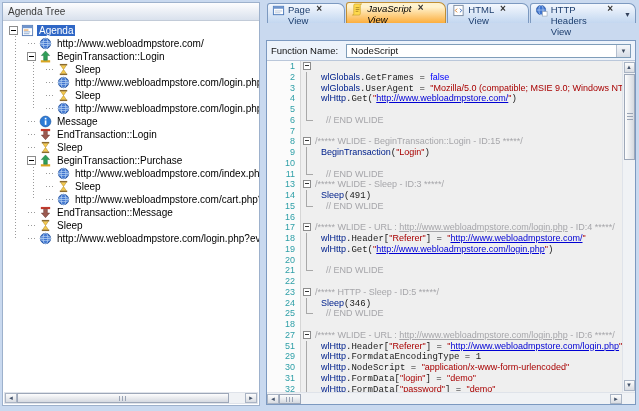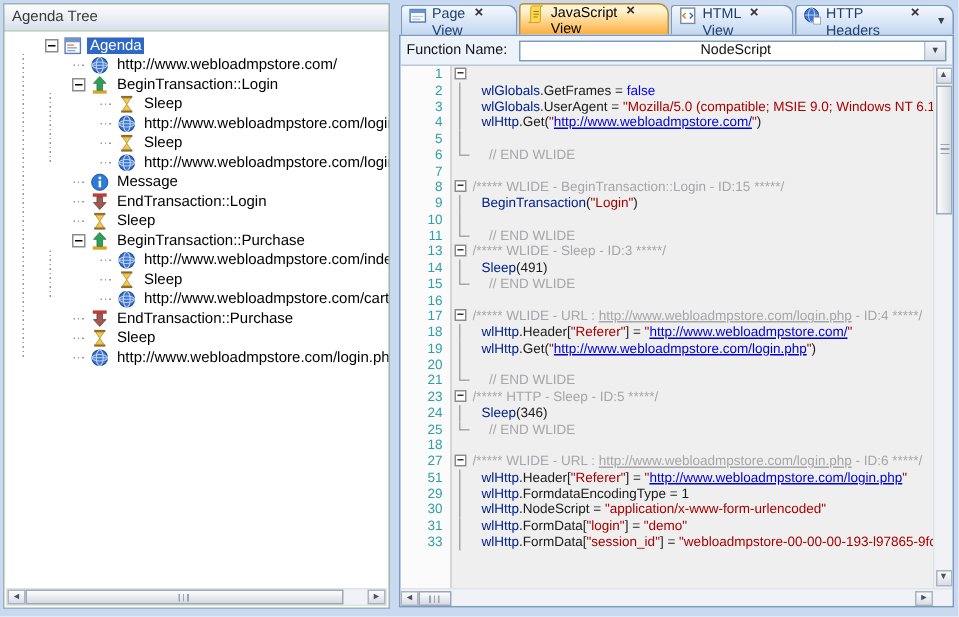--- a/index.html
+++ b/index.html
@@ -4,21 +4,21 @@
 <style>
   html,body{margin:0;padding:0;}
   body{font-family:"Liberation Sans",sans-serif;}
   .screen{position:relative;width:639px;height:411px;background:#c9d9ef;overflow:hidden;}
 
   
   .left-panel{position:absolute;left:2px;top:2px;width:258px;height:404px;
     border:1px solid #9db1cc;background:#84cc16;display:flex;flex-direction:column;box-sizing:border-box;}
   .panel-header{height:17px;line-height:17px;background:linear-gradient(#fdfdfe,#d9e1ed);
     border-bottom:1px solid #c2cbd8;font-size:10px;color:#3a3a3a;padding:0 5px;flex:0 0 auto;}
-  .tree-area{flex:1;position:relative;background:#fff;overflow:hidden;padding-top:3px;box-sizing:border-box;padding-left:21px;}
+  .tree-area{flex:1;position:relative;background:#fff;overflow:hidden;padding-top:3px;box-sizing:border-box;}
   .trow{display:flex;align-items:center;height:13px;font-size:10px;color:#000;white-space:nowrap;position:relative;}
   .trow .stub{width:11px;height:13px;flex:0 0 auto;
     background-image:repeating-linear-gradient(to right,#9a9a9a 0 1px,transparent 1px 3px);
     background-size:9px 1px;background-repeat:no-repeat;background-position:1px 6px;}
   .ebox{width:9px;height:9px;box-sizing:border-box;border:1px solid #8c8c8c;background:#fff;
     position:relative;flex:0 0 auto;margin-right:2px;}
   .ebox::after{content:"";position:absolute;left:1px;right:1px;top:3px;height:1px;background:#000;}
   .lvl0{margin-left:6px;} .lvl1{margin-left:24px;} .lvl2{margin-left:42px;}
   .ticon{width:14px;height:13px;flex:0 0 auto;margin-right:3px;display:flex;align-items:center;justify-content:center;}
   .ticon svg{display:block;}
@@ -41,49 +41,49 @@
     background-image:repeating-linear-gradient(90deg,#9aa4b5 0 1px,transparent 1px 3px);}
   .sspace{flex:1;}
 
   
   .right-panel{position:absolute;left:265px;top:2px;width:372px;height:404px;display:flex;
     flex-direction:column;box-sizing:border-box;}
   .tab-bar{height:21px;flex:0 0 auto;display:flex;align-items:flex-end;padding-left:2px;position:relative;}
   .tab{height:19px;display:flex;align-items:flex-start;gap:3px;padding:0 22px 0 4px;margin-right:1px;
     border:1px solid #7c99c0;border-bottom:none;border-radius:3px 7px 0 0;
     background:linear-gradient(#f4f8fe,#c3d7f0);font-size:9.5px;color:#1d3e6e;cursor:default;}
-  .tab.active{background:linear-gradient(#fff3cf 20%,#fcae3d);border-color:#c08f35;color:#000;height:20px;}
+  .tab.active{background:linear-gradient(#fff3cf 20%,#fcae3d);border-color:#c08f35;color:#000;height:20px;font-style:italic;}
   .tab-close{font-size:10px;line-height:9px;color:#333;margin-left:3px;font-weight:bold;}
   .tab-overflow{position:absolute;right:6px;bottom:5px;font-size:7px;color:#33415c;}
   .content-frame{flex:1;display:flex;flex-direction:column;border:1px solid #7c99c0;
-    background:#edf3fb;margin:0 1px 1px 1px;box-sizing:border-box;overflow:hidden;}
+    background:#edf3fb;margin:17px 1px 1px 1px;box-sizing:border-box;overflow:hidden;}
   .fn-row{height:17px;flex:0 0 auto;display:flex;align-items:center;gap:8px;padding:1px 4px;font-size:9.5px;color:#111;}
   .combo{flex:1;height:14px;background:#fff;border:1px solid #7f9db9;display:flex;align-items:center;
-    font-size:9.5px;padding-left:4px;position:relative;box-sizing:border-box;justify-content:center;}
+    font-size:9.5px;padding-left:4px;position:relative;box-sizing:border-box;}
   .combo-arrow{position:absolute;right:0;top:0;bottom:0;width:13px;
     background:linear-gradient(#f5f7fa,#d7dde6);border-left:1px solid #b4bfcf;
     display:flex;align-items:center;justify-content:center;font-size:6px;color:#3d4a5e;}
 
   .editor-wrap{flex:1;display:flex;overflow:hidden;border-top:1px solid #bac7da;}
   .code-area{flex:1;overflow:hidden;position:relative;
     background:linear-gradient(90deg,#fbfbfb 0,#fbfbfb 33px,#d6d6d6 33px,#d6d6d6 34px,#efefef 34px);}
   .crow{display:flex;height:10.75px;line-height:10.75px;font-size:9px;white-space:nowrap;}
   .gut{width:34px;flex:0 0 auto;text-align:right;padding-right:6px;color:#2e9fa7;box-sizing:border-box;}
   .fold{width:14px;flex:0 0 auto;position:relative;}
   .fbox{position:absolute;left:2px;top:1px;width:8px;height:8px;box-sizing:border-box;
     border:1px solid #8c8c8c;background:#fff;}
   .fbox::after{content:"";position:absolute;left:1px;right:1px;top:2px;height:1px;background:#333;}
   .fline{position:absolute;left:5px;top:0;bottom:0;width:1px;background:#a8a8a8;}
   .fend-v{position:absolute;left:5px;top:0;height:6px;width:1px;background:#a8a8a8;}
   .fend-h{position:absolute;left:5px;top:5px;width:7px;height:1px;background:#a8a8a8;}
   .ccontent{flex:1;overflow:hidden;}
   .ind1{padding-left:6px;} .ind2{padding-left:11px;}
   .caret{display:inline-block;width:1px;height:9px;background:#000;vertical-align:-1px;margin-right:1px;}
   .s-c{color:#a6a6aa;} .s-cu{color:#a6a6aa;text-decoration:underline;}
-  .s-i{color:#00218c;} .s-p{color:#1a1a1a;}
+  .s-i{color:#00218c;} .s-p{color:#1a1a1a;font-family:Liberation Mono, monospace;}
   .s-s{color:#a80000;} .s-u{color:#0000d4;text-decoration:underline;} .s-k{color:#0000ff;}
 
   .vscroll{width:13px;flex:0 0 auto;background:#f0f2f5;border-left:1px solid #dfe3ea;
     display:flex;flex-direction:column;align-items:center;box-sizing:border-box;}
   .vbtn{width:11px;height:11px;flex:0 0 auto;background:linear-gradient(#fdfdfd,#d9dce2);
     border:1px solid #aab4c4;box-sizing:border-box;color:#44536b;font-size:6px;line-height:9px;text-align:center;margin:1px 0;}
   .vthumb{width:11px;height:86px;background:linear-gradient(90deg,#fdfdfd,#d5d9e0);
     border:1px solid #9da7b8;box-sizing:border-box;position:relative;}
   .vthumb::after{content:"";position:absolute;top:50%;left:2px;width:6px;height:7px;margin-top:-4px;
     background-image:repeating-linear-gradient(#9aa4b5 0 1px,transparent 1px 3px);}
@@ -266,21 +266,21 @@
             <span class="tlabel">http://www.webloadmpstore.com/cart.php?event=addproduct</span>
           </div>
           <div class="trow lvl1">
             <span class="stub"></span>
             <span class="ticon">
               <svg width="13" height="13" viewBox="0 0 14 14">
                 <rect x="2" y="1" width="10" height="2.4" fill="#c23b2e"></rect>
                 <path d="M7 12.6 L11.5 7.6 H9 V3.4 H5 V7.6 H2.5 Z" fill="#9c5a50" stroke="#5e2e28" stroke-width="0.5"></path>
               </svg>
             </span>
-            <span class="tlabel">EndTransaction::Purchase</span>
+            <span class="tlabel">EndTransaction::Message</span>
           </div>
           <div class="trow lvl1">
             <span class="stub"></span>
             <span class="ticon">
               <svg width="13" height="13" viewBox="0 0 14 14">
                 <rect x="3" y="1" width="8" height="1.6" fill="#8a6a30"></rect>
                 <rect x="3" y="11.4" width="8" height="1.6" fill="#8a6a30"></rect>
                 <path d="M4 2.6 h6 L7 7 Z" fill="#f4c94c" stroke="#b58e2f" stroke-width="0.6"></path>
                 <path d="M4 11.4 h6 L7 7 Z" fill="#f4c94c" stroke="#b58e2f" stroke-width="0.6"></path>
               </svg>
@@ -496,20 +496,25 @@
               </div>
               <div class="crow">
                 <span class="gut">21</span>
                 <span class="fold">
                   <span class="fend-v"></span>
                   <span class="fend-h"></span>
                 </span>
                 <span class="ccontent ind2"><span class="s-c">// END WLIDE</span></span>
               </div>
               <div class="crow">
+                <span class="gut">22</span>
+                <span class="fold"></span>
+                <span class="ccontent"></span>
+              </div>
+              <div class="crow">
                 <span class="gut">23</span>
                 <span class="fold">
                   <span class="fbox"></span>
                 </span>
                 <span class="ccontent"><span class="s-c">/***** HTTP - Sleep - ID:5 *****/</span></span>
               </div>
               <div class="crow">
                 <span class="gut">24</span>
                 <span class="fold">
                   <span class="fline"></span>
@@ -556,20 +561,27 @@
                   <span class="fline"></span>
                 </span>
                 <span class="ccontent ind1"><span class="s-i">wlHttp</span><span class="s-p">.NodeScript = </span><span class="s-s">"application/x-www-form-urlencoded"</span></span>
               </div>
               <div class="crow">
                 <span class="gut">31</span>
                 <span class="fold">
                   <span class="fline"></span>
                 </span>
                 <span class="ccontent ind1"><span class="s-i">wlHttp</span><span class="s-p">.FormData[</span><span class="s-s">"login"</span><span class="s-p">] = </span><span class="s-s">"demo"</span></span>
+              </div>
+              <div class="crow">
+                <span class="gut">32</span>
+                <span class="fold">
+                  <span class="fline"></span>
+                </span>
+                <span class="ccontent ind1"><span class="s-i">wlHttp</span><span class="s-p">.FormData[</span><span class="s-s">"password"</span><span class="s-p">] = </span><span class="s-s">"demo"</span></span>
               </div>
               <div class="crow">
                 <span class="gut">33</span>
                 <span class="fold">
                   <span class="fline"></span>
                 </span>
                 <span class="ccontent ind1"><span class="s-i">wlHttp</span><span class="s-p">.FormData[</span><span class="s-s">"session_id"</span><span class="s-p">] = </span><span class="s-s">"webloadmpstore-00-00-00-193-l97865-9fc4-1ff"</span></span>
               </div>
             </div>
           </div>

